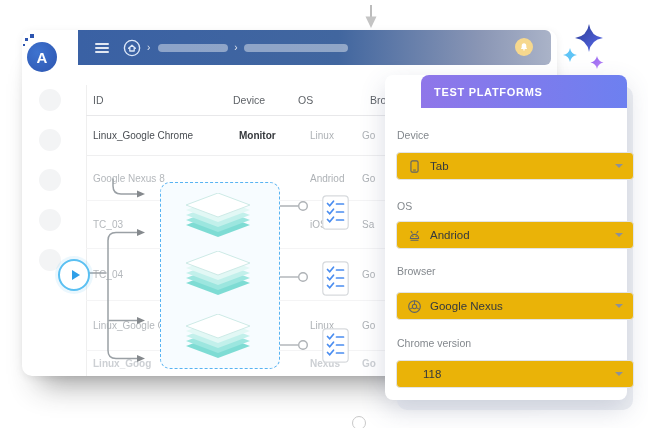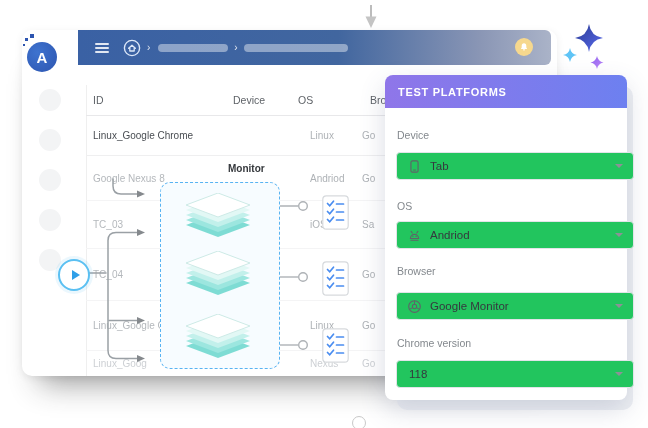--- a/index.html
+++ b/index.html
@@ -32,52 +32,52 @@
   
   .side-dot{position:absolute;left:17px;width:22px;height:22px;border-radius:50%;background:#f3f4f5;}
 
   
   .tbl-edge{position:absolute;left:64px;top:55px;bottom:0;width:1px;background:#efefef;}
   .th{position:absolute;top:55px;height:30px;line-height:30px;font-size:10.5px;font-weight:normal;color:#5f6368;}
   .sep{position:absolute;left:64px;width:456px;height:1px;background:#efeff0;}
   .row{position:absolute;left:64px;width:471px;}
   .cell{position:absolute;top:50%;transform:translateY(-50%);font-size:10px;white-space:nowrap;}
   .c-id{left:7px;color:#b4b8bc;}
-  .c-dev{left:142px;color:#b4b8bc;margin-top:33px;}
+  .c-dev{left:153px;color:#b4b8bc;}
   .c-os{left:224px;color:#aeb2b6;}
   .c-br{left:276px;color:#aeb2b6;}
   .row.r0 .c-id{color:#4a4e53;}
   .row.r0 .c-dev{color:#35383c;font-weight:bold;}
-  .row.r5 .cell{color:#cdd0d4;}
+  .row.r5 .cell{color:#cdd0d4;font-weight:bold;}
 
   
   .dash-box{position:absolute;left:138px;top:152px;width:118px;height:185px;background:#f7fcff;
     border:1.5px dashed #58b3f2;border-radius:10px;z-index:3;}
   .stack{position:absolute;left:159px;width:74px;height:50px;z-index:3;}
   .flow-svg{position:absolute;left:0;top:0;width:535px;height:346px;z-index:4;pointer-events:none;}
   .check-card{position:absolute;left:300px;width:27px;height:35px;z-index:4;cursor:pointer;}
   .play-btn{position:absolute;left:36px;top:229px;width:28px;height:28px;border-radius:50%;
     background:#fff;border:2px solid #5bc0f2;box-shadow:0 0 0 3px rgba(91,192,242,.12);
     display:flex;align-items:center;justify-content:center;z-index:5;cursor:pointer;}
   .play-tri{width:0;height:0;border-left:8px solid #2f9fe8;border-top:5px solid transparent;
     border-bottom:5px solid transparent;margin-left:3px;}
 
   
   .panel-back{position:absolute;left:397px;top:86px;width:236px;height:324px;background:#eef0f4;
     border-radius:10px;z-index:5;}
   .panel{position:absolute;left:385px;top:75px;width:242px;height:325px;background:#fff;border-radius:8px;
     box-shadow:0 10px 26px rgba(70,80,120,.20);z-index:6;}
   .panel-hd{height:33px;border-radius:8px 8px 0 0;background:linear-gradient(90deg,#8f76e9,#6d80f0);
-    display:flex;align-items:center;}
+    display:flex;align-items:center;margin-left:36px;}
   .panel-hd span{color:#fff;font-size:11px;font-weight:bold;letter-spacing:.7px;margin-left:13px;}
   .fld-label{position:absolute;left:12px;font-size:10.5px;color:#83888d;}
   .fld-ctl{position:absolute;left:11px;width:216px;height:26px;border:1px solid #e2e4e8;border-radius:4px;
-    background:#22c55e;display:flex;align-items:center;padding:0 10px;cursor:pointer;}
+    background:#eab308;display:flex;align-items:center;padding:0 10px;cursor:pointer;}
   .fld-ctl .val{font-size:11.5px;color:#35393e;margin-left:8px;}
-  .fld-ctl .val.noic{margin-left:2px;}
+  .fld-ctl .val.noic{margin-left:16px;}
   .chev{margin-left:auto;width:0;height:0;border-left:4px solid transparent;border-right:4px solid transparent;
     border-top:4.5px solid #8d9196;}
 
   
   .top-arrow{position:absolute;left:362px;top:2px;z-index:1;}
   .sparkles{position:absolute;left:558px;top:18px;z-index:7;}
   .bottom-ring{position:absolute;left:352px;top:416px;width:12px;height:12px;border:1.5px solid #c9c9c9;
     border-radius:50%;background:#fff;z-index:1;}
 </style>
 </head>
@@ -295,21 +295,21 @@
 
     <div class="fld-label" style="top:190px;">Browser</div>
     <div class="fld-ctl" style="top:217px;">
       <svg width="15" height="15" viewBox="0 0 16 16">
         <circle cx="8" cy="8" r="6.2" fill="none" stroke="#5f6368" stroke-width="1.2"></circle>
         <circle cx="8" cy="8" r="2.3" fill="none" stroke="#5f6368" stroke-width="1.1"></circle>
         <line x1="8" y1="1.8" x2="8" y2="5.7" stroke="#5f6368" stroke-width="1" transform="rotate(120 8 8)"></line>
         <line x1="8" y1="1.8" x2="8" y2="5.7" stroke="#5f6368" stroke-width="1" transform="rotate(240 8 8)"></line>
         <line x1="8" y1="1.8" x2="8" y2="5.7" stroke="#5f6368" stroke-width="1"></line>
       </svg>
-      <span class="val">Google Monitor</span>
+      <span class="val">Google Nexus</span>
       <span class="chev"></span>
     </div>
 
     <div class="fld-label" style="top:262px;">Chrome version</div>
     <div class="fld-ctl" style="top:285px;">
       <span class="val noic">118</span>
       <span class="chev"></span>
     </div>
   </div>
 

